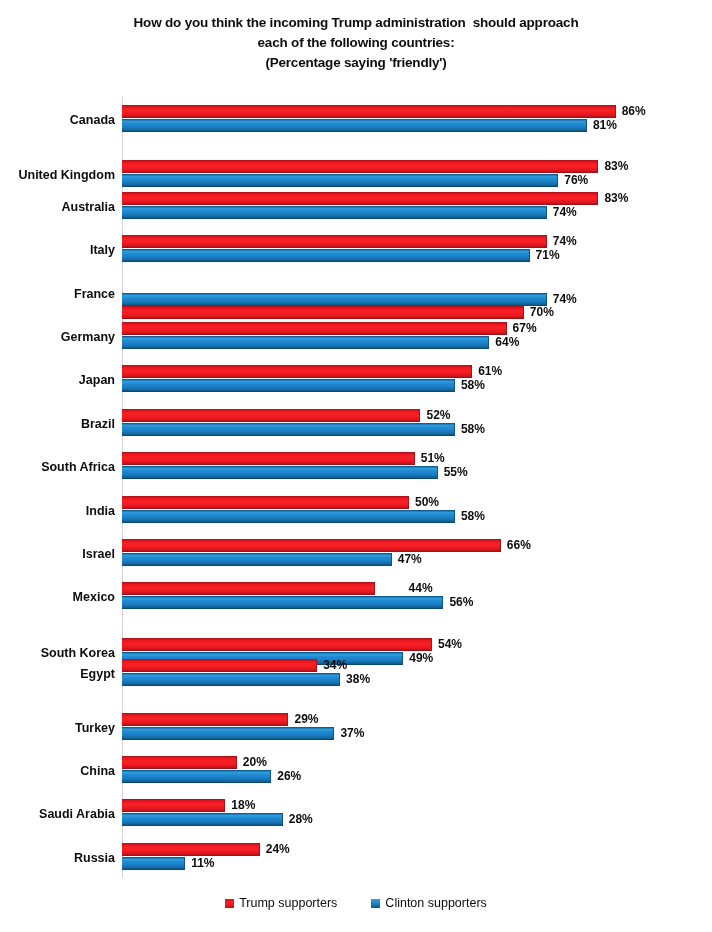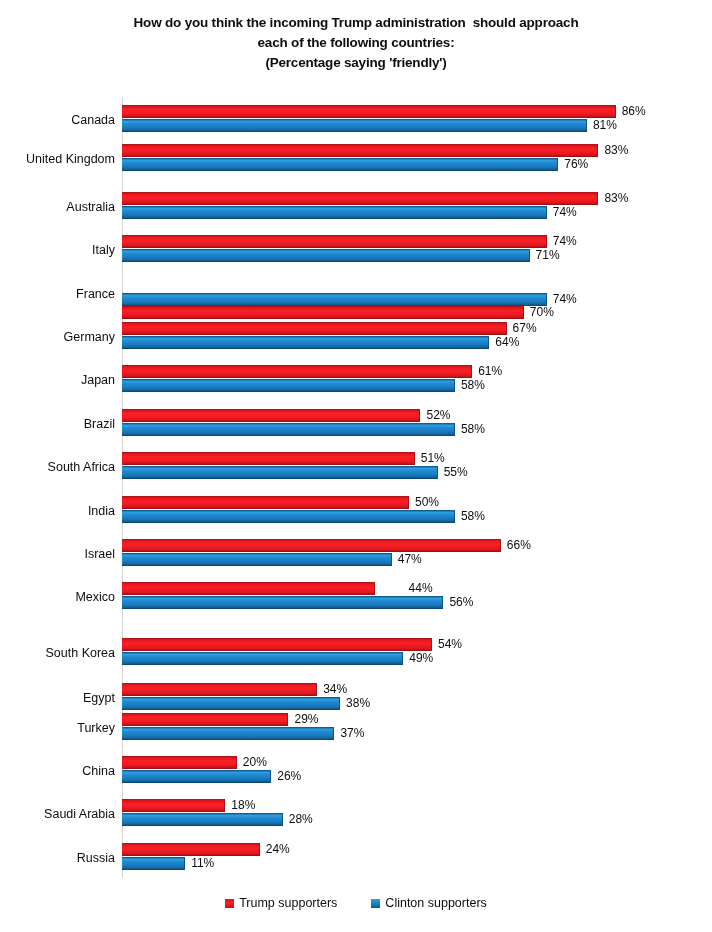--- a/index.html
+++ b/index.html
@@ -54,20 +54,21 @@
     width: 1px;
     height: 781px;
     background: #d4d4d4;
   }
 
   .bar-group {
     position: absolute;
     left: 0;
     width: 712px;
     height: 43px;
+    font-weight: bold;
   }
 
   .cat-label {
     position: absolute;
     right: 597px; 
     top: 0;
     width: 200px;
     text-align: right;
     font-size: 12.5px;
     line-height: 14px;
@@ -173,21 +174,21 @@
         <div class="cat-label" style="top: 8px;">Canada</div>
         <div class="bar-row" style="top: 0px; width: 560px;">
           <div class="bar red" style="width: 493.64px;"></div>
           <div class="val-label" style="left: 499.64px;">86%</div>
         </div>
         <div class="bar-row" style="top: 14px; width: 560px;">
           <div class="bar blue" style="width: 464.94px;"></div>
           <div class="val-label" style="left: 470.94px;">81%</div>
         </div>
       </div>
-      <div class="bar-group" style="top: 47px;">
+      <div class="bar-group" style="top: 63px;">
         <div class="cat-label" style="top: 8px;">United Kingdom</div>
         <div class="bar-row" style="top: 0px; width: 560px;">
           <div class="bar red" style="width: 476.42px;"></div>
           <div class="val-label" style="left: 482.42px;">83%</div>
         </div>
         <div class="bar-row" style="top: 14px; width: 560px;">
           <div class="bar blue" style="width: 436.24px;"></div>
           <div class="val-label" style="left: 442.24px;">76%</div>
         </div>
       </div>
@@ -305,21 +306,21 @@
         <div class="cat-label" style="top: 8px;">South Korea</div>
         <div class="bar-row" style="top: 0px; width: 560px;">
           <div class="bar red" style="width: 309.96px;"></div>
           <div class="val-label" style="left: 315.96px;">54%</div>
         </div>
         <div class="bar-row" style="top: 14px; width: 560px;">
           <div class="bar blue" style="width: 281.26px;"></div>
           <div class="val-label" style="left: 287.26px;">49%</div>
         </div>
       </div>
-      <div class="bar-group" style="top: 586px;">
+      <div class="bar-group" style="top: 562px;">
         <div class="cat-label" style="top: 8px;">Egypt</div>
         <div class="bar-row" style="top: 0px; width: 560px;">
           <div class="bar red" style="width: 195.16px;"></div>
           <div class="val-label" style="left: 201.16px;">34%</div>
         </div>
         <div class="bar-row" style="top: 14px; width: 560px;">
           <div class="bar blue" style="width: 218.12px;"></div>
           <div class="val-label" style="left: 224.12px;">38%</div>
         </div>
       </div>

